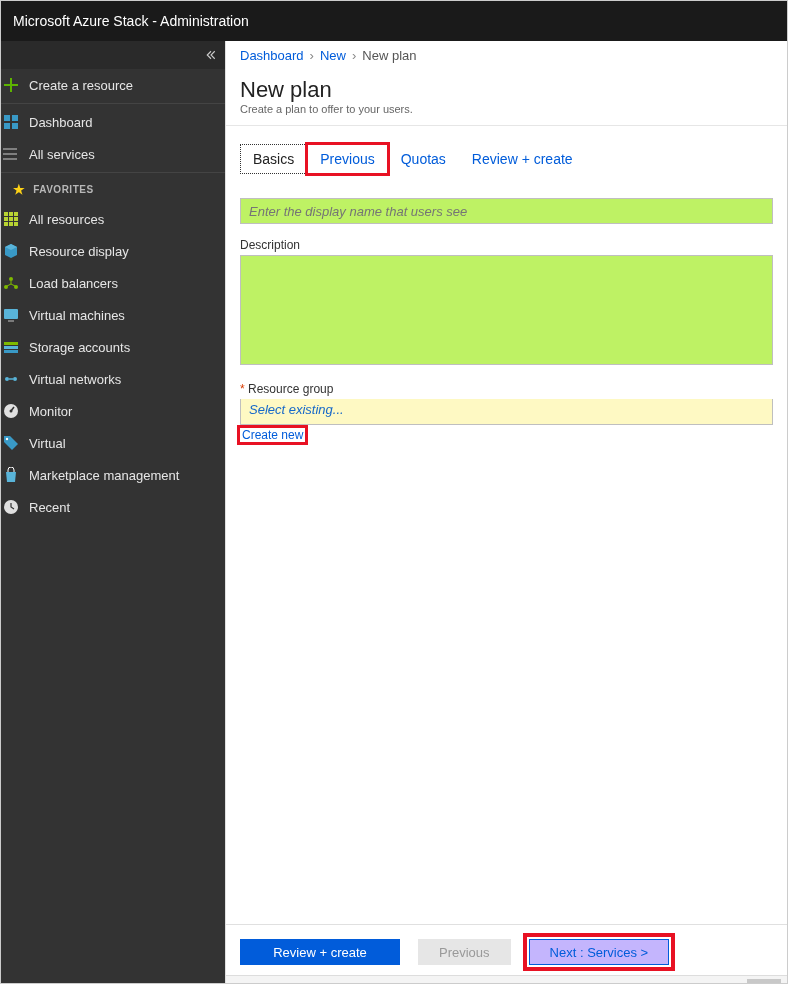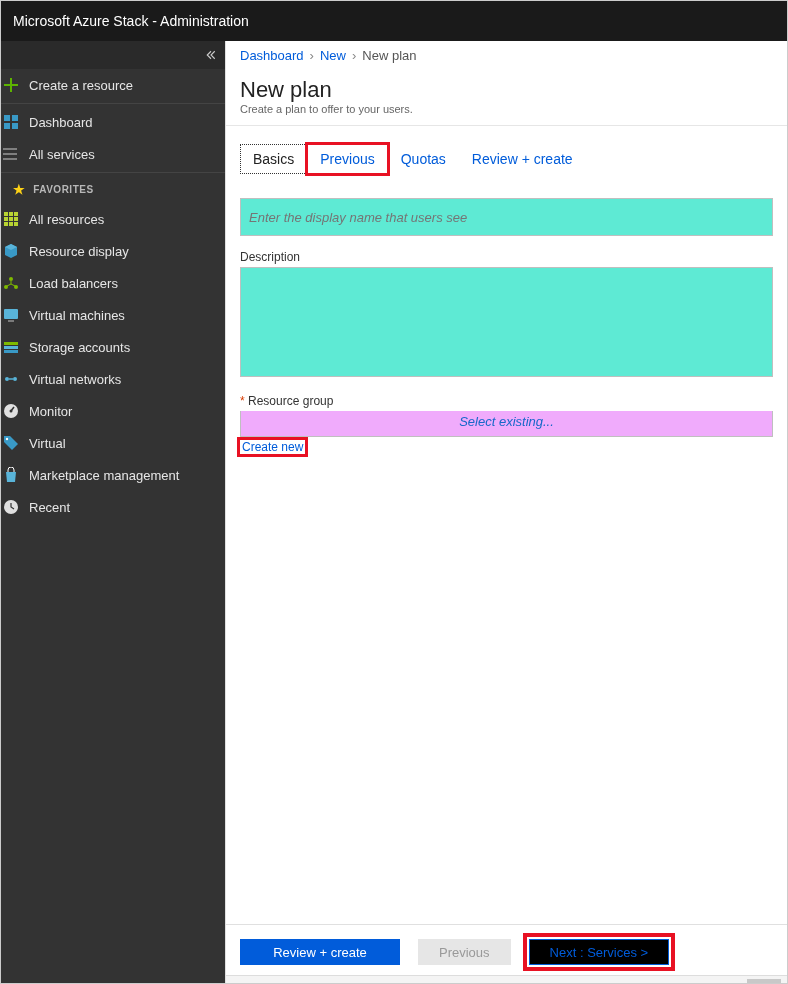--- a/index.html
+++ b/index.html
@@ -24,30 +24,30 @@
 .page-head .sub { font-size: 11px; color: #666; }
 .form-area { padding: 18px 14px 0 14px; flex: 1; overflow: hidden; }
 .tabs { display: flex; gap: 0; margin-bottom: 24px; }
 .tab { padding: 6px 12px; font-size: 14px; color: #015cda; cursor: pointer; border: 1px solid transparent; background: #fff; }
 .tab.active { border: 1px dotted #333; color: #222; }
 .tab.hl { position: relative; }
 .hl::after { content: ""; position: absolute; inset: -3px; border: 3px solid #e81123; pointer-events:none; }
 .field-row { margin-bottom: 14px; }
 .field-label { font-size: 12px; color: #333; margin-bottom: 3px; display: block; }
 .req::before { content: "* "; color: #d83b01; }
-.text-input { width: 100%; height: 26px; border: 1px solid #bfbfbf; padding: 18px 8px; font-size: 13px; font-style: italic; color: #777; background: #5eead4; }
+.text-input { width: 100%; height: 26px; border: 1px solid #bfbfbf; padding: 6px 8px; font-size: 13px; font-style: italic; color: #777; background: #bef264; }
 textarea.text-input { height: 110px; resize: none; font-style: normal; }
-.select-input { width: 100%; height: 26px; border: 1px solid #bfbfbf; border-top: none; padding: 3px 8px; font-size: 13px; font-style: italic; color: #1668c9; background: #f0abfc; text-align: center; }
+.select-input { width: 100%; height: 26px; border: 1px solid #bfbfbf; border-top: none; padding: 3px 8px; font-size: 13px; font-style: italic; color: #1668c9; background: #fef9c3; }
 .create-new { display: inline-block; font-size: 12px; color: #015cda; margin-top: 3px; cursor: pointer; position: relative; padding: 0 2px; }
 .footer { position: absolute; left: 0; right: 0; bottom: 0; border-top: 1px solid #e0e0e0; background: #fff; }
 .footer-buttons { display: flex; align-items: center; gap: 18px; padding: 14px 14px 10px; }
 .btn { height: 26px; padding: 0 20px; font-size: 13px; cursor: pointer; border: 1px solid transparent; display: inline-flex; align-items: center; justify-content: center; }
 .btn-primary { background: #015cda; color: #fff; min-width: 160px; }
 .btn-disabled { background: #e6e6e6; color: #999; cursor: default; min-width: 90px; }
-.btn-outline { background: #000000; color: #015cda; border: 1px solid #015cda; min-width: 140px; position: relative; }
+.btn-outline { background: #c4b5fd; color: #015cda; border: 1px solid #015cda; min-width: 140px; position: relative; }
 .btn-hl { position: relative; }
 .btn-hl::after { content: ""; position: absolute; inset: -6px; border: 4px solid #e81123; pointer-events:none; }
 .hscroll { height: 18px; background: #f4f4f4; border-top: 1px solid #ddd; display: flex; align-items: center; justify-content: space-between; padding: 0 4px; }
 .hscroll .arrow { color: #888; font-size: 12px; cursor: pointer; }
 .hscroll .thumb { width: 34px; height: 12px; background: #c8c8c8; margin-right: 2px; }
 </style>
 </head>
 <body>
 
 <div class="topbar">

